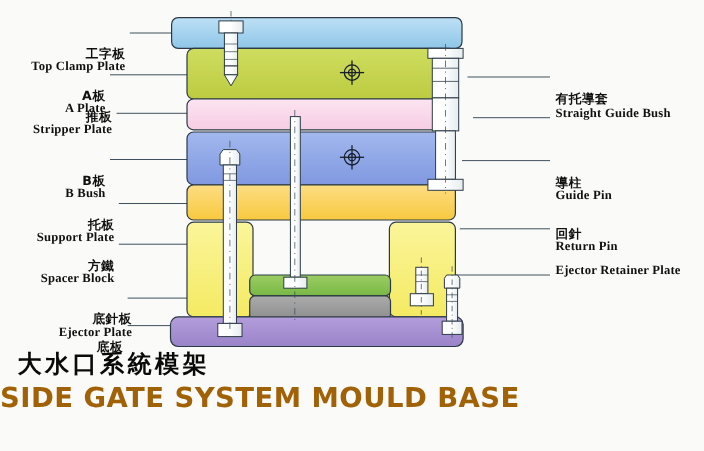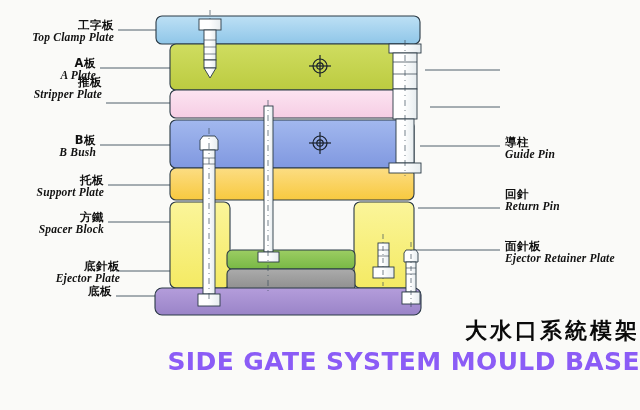--- a/index.html
+++ b/index.html
@@ -10,33 +10,33 @@
     font-family:"Liberation Serif","DejaVu Serif",serif;
     overflow:hidden;
     position:relative;
   }
   #stage{position:absolute;left:0;top:0;width:640px;height:410px;}
   #stage svg{display:block;}
 
   
   .lbl{position:absolute;line-height:1.06;}
   .lbl .cn{font-family:"DejaVu Sans","Liberation Sans",sans-serif;
-           font-size:11.5px;font-weight:700;color:#111;letter-spacing:.5px;white-space:nowrap;}
+           font-size:11.5px;font-weight:700;color:#111;letter-spacing:.5px;white-space:nowrap;margin-top:24px;}
   .lbl .en{font-family:"Liberation Serif","DejaVu Serif",serif;
-           font-size:11.5px;font-weight:700;color:#111;letter-spacing:.2px;white-space:nowrap;font-style:italic;}
+           font-size:11.5px;font-weight:700;color:#111;letter-spacing:.2px;white-space:nowrap;}
   .lbl.right{text-align:left;}
   .lbl.left{text-align:right;}
 
   
-  #title-cn{position:absolute;left:16px;right:0;top:316px;text-align:right;
+  #title-cn{position:absolute;left:16px;right:0;top:316px;text-align:left;
       font-family:"DejaVu Sans","Liberation Sans",sans-serif;
       font-size:22px;font-weight:700;color:#0a0a0a;letter-spacing:3px;}
-  #title-en{position:absolute;left:0;right:0;top:347px;text-align:right;
+  #title-en{position:absolute;left:0;right:0;top:347px;text-align:left;
       font-family:"DejaVu Sans","Liberation Sans",sans-serif;
-      font-size:25px;font-weight:700;color:#8b5cf6;letter-spacing:.4px;}
+      font-size:25px;font-weight:700;color:#a16207;letter-spacing:.4px;}
 </style>
 </head>
 <body>
 
 <div id="stage">
 <svg width="640" height="410" viewBox="0 0 640 410" xmlns="http://www.w3.org/2000/svg">
   <defs>
     <linearGradient id="gBlueTop" x1="0" y1="0" x2="0" y2="1">
       <stop offset="0" stop-color="#bde0f5"></stop>
           <stop offset="1" stop-color="#8fc6e8"></stop>
@@ -219,30 +219,31 @@
 </div>
 <div class="lbl left" style="right:520px;top:260px;">
   <div class="cn">底針板</div>
   <div class="en">Ejector Plate</div>
 </div>
 <div class="lbl left" style="right:528px;top:285px;text-align:center;">
   <div class="cn">底板</div>
 </div>
 
 <div class="lbl right" style="left:505px;top:60px;">
+  <div class="cn">有托導套</div>
 </div>
 <div class="lbl right" style="left:505px;top:97px;">
+  <div class="en">Straight Guide Bush</div>
 </div>
 <div class="lbl right" style="left:505px;top:136px;">
   <div class="cn">導柱</div>
   <div class="en">Guide Pin</div>
 </div>
-<div class="lbl right" style="left:505px;top:188px;">
+<div class="lbl right" style="left:505px;top:182px;">
   <div class="cn">回針</div>
   <div class="en">Return Pin</div>
 </div>
 <div class="lbl right" style="left:505px;top:240px;">
-  <div class="cn">面針板</div>
   <div class="en">Ejector Retainer Plate</div>
 </div>
 
 <div id="title-cn">大水口系統模架</div>
 <div id="title-en">SIDE GATE SYSTEM MOULD BASE</div>
 
 </body></html>

